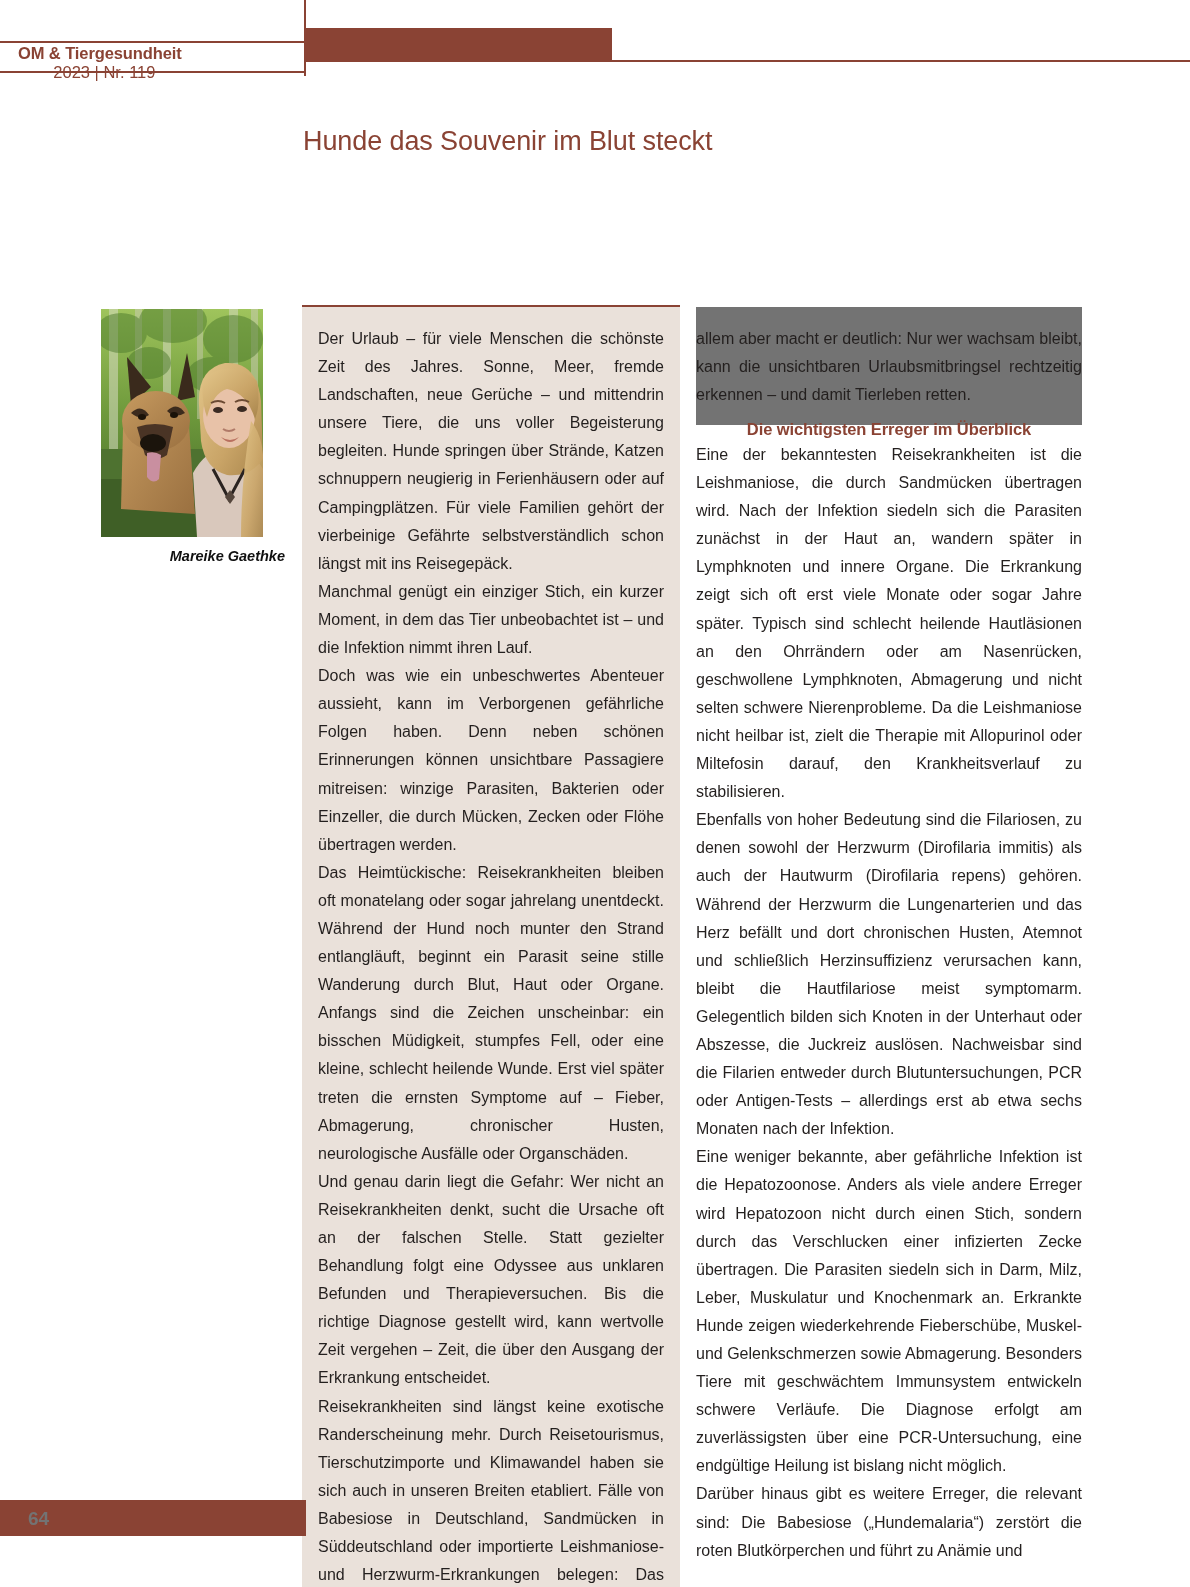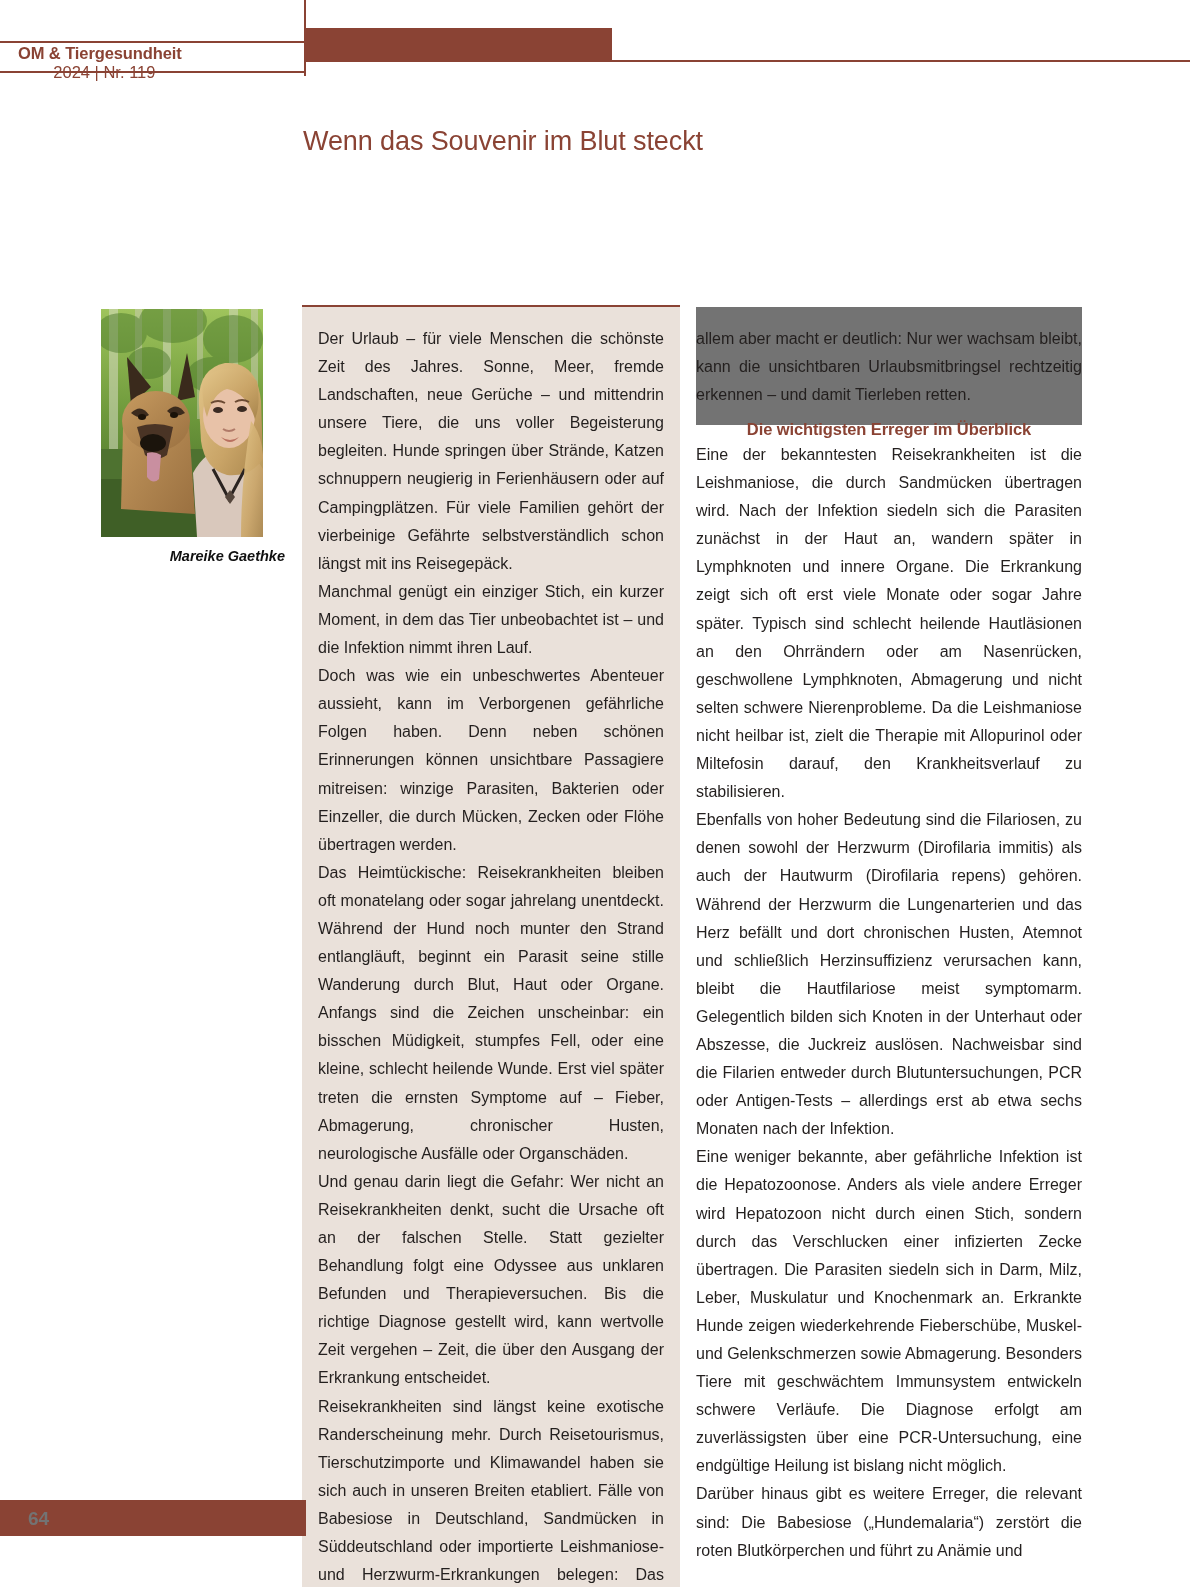--- a/index.html
+++ b/index.html
@@ -187,26 +187,26 @@
 <body>
 
 <div class="masthead">
   <div class="mast-rule-top"></div>
   <div class="mast-rule-bottom"></div>
   <div class="mast-vline"></div>
   <div class="mast-bar"></div>
   <div class="mast-rule-right"></div>
   <div class="mast-text">
     <span class="mast-brand">OM &amp; Tiergesundheit</span>
-    <span class="mast-issue">2024 | Nr. 119</span>
+    <span class="mast-issue">2023 | Nr. 119</span>
   </div>
 </div>
 
 <div class="title-block">
-  <h2 class="subhead">Wenn das Souvenir im Blut steckt</h2>
+  <h2 class="subhead">Hunde das Souvenir im Blut steckt</h2>
 </div>
 
 <div class="photo-box">
   <svg class="photo-svg" viewBox="0 0 162 228" preserveAspectRatio="xMidYMid slice">
     <defs>
       <linearGradient id="skyg" x1="0" y1="0" x2="0" y2="1">
         <stop offset="0%" stop-color="#9fc45c"></stop>
         <stop offset="45%" stop-color="#6f9a3c"></stop>
         <stop offset="100%" stop-color="#3e6327"></stop>
       </linearGradient>

